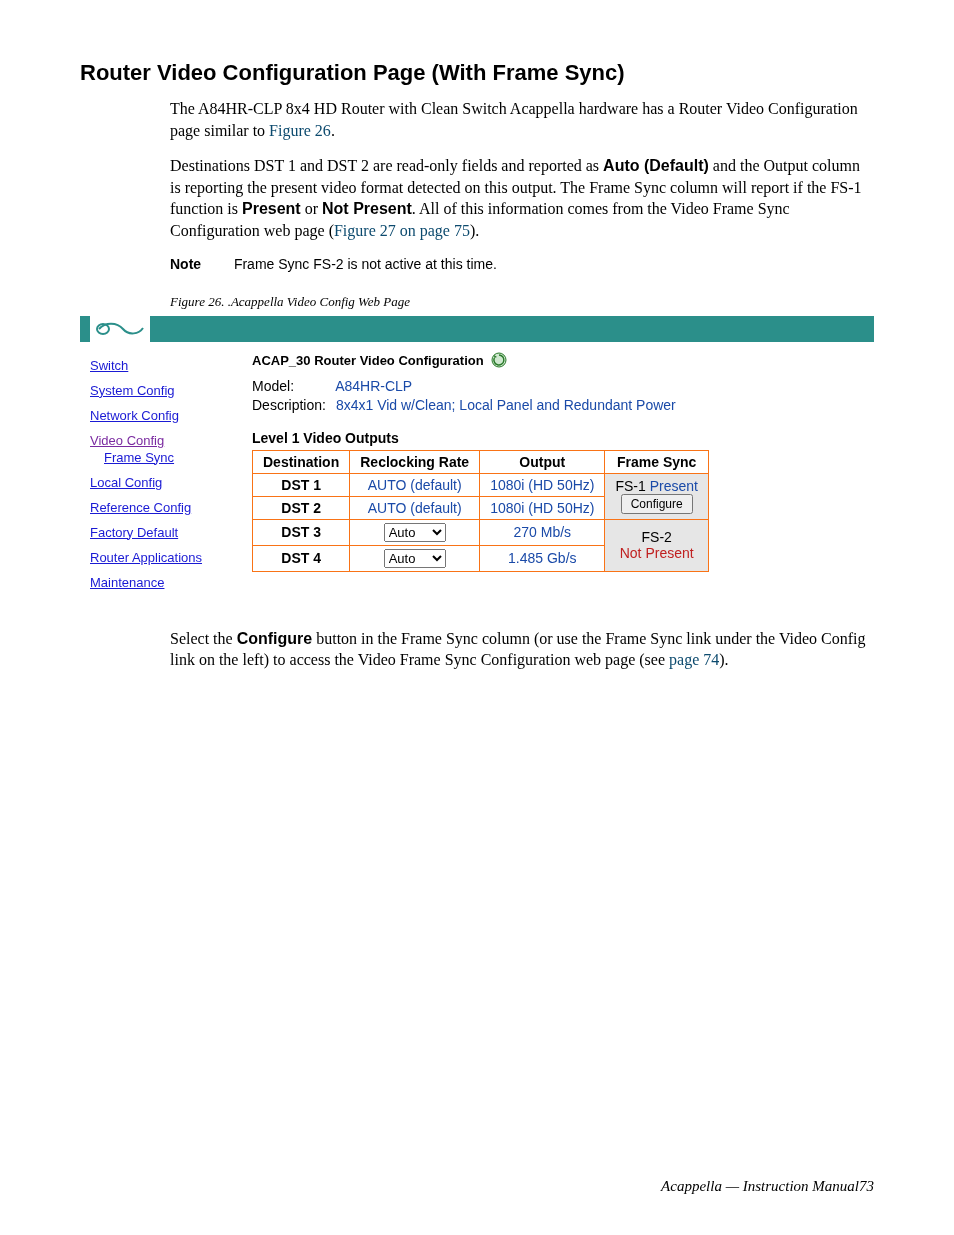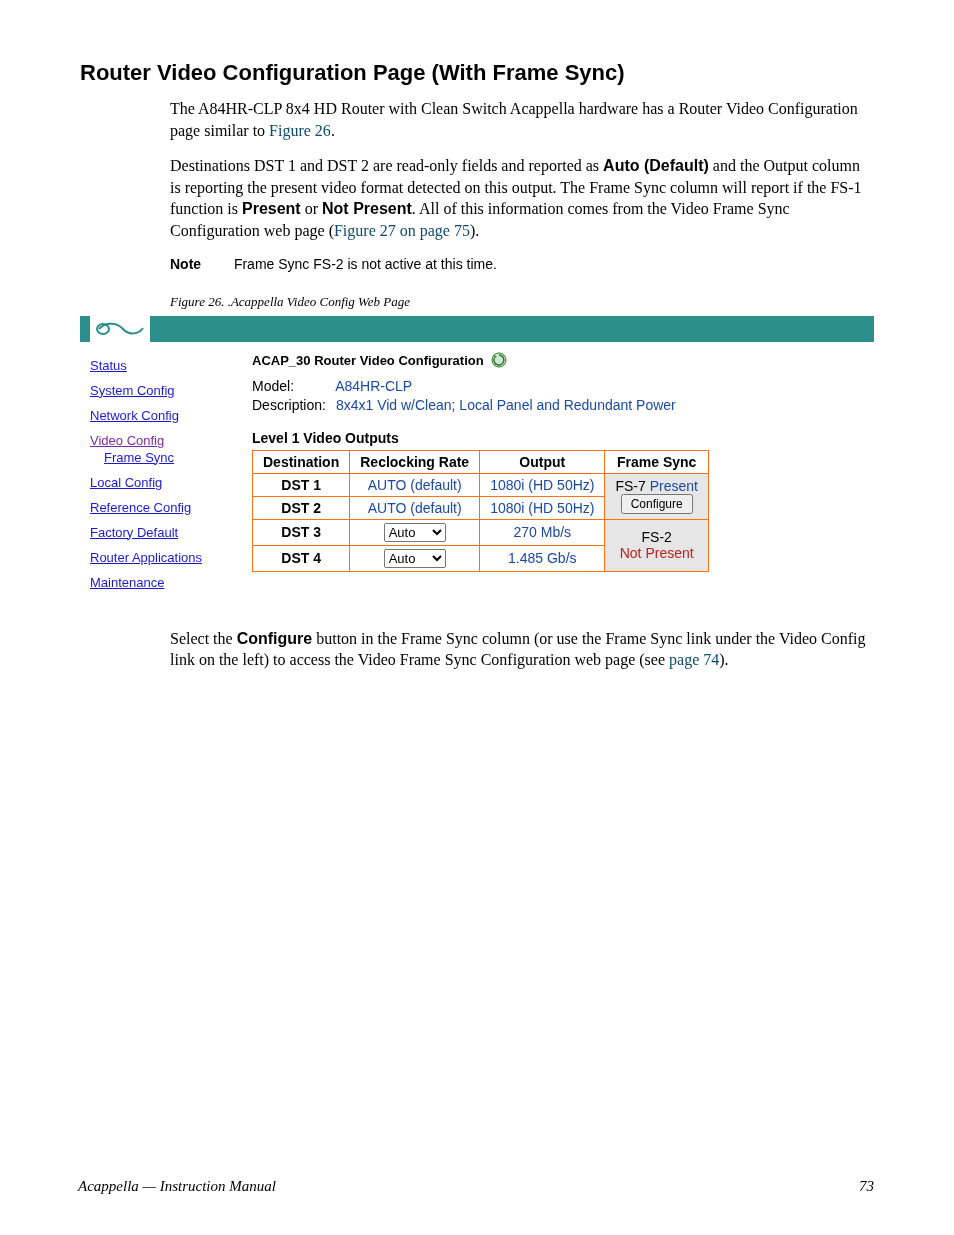--- a/index.html
+++ b/index.html
@@ -161,21 +161,21 @@
     font-family: Arial, sans-serif;
     font-size: 12px;
     padding: 1px 8px;
   }
   .footer {
     position: absolute;
     bottom: 40px;
     left: 78px;
     right: 80px;
     display: flex;
-    justify-content: space-between;
+    justify-content: flex-end;
     font-style: italic;
     font-size: 15px;
   }
   .footer .pageno { font-style: italic; }
 </style>
 </head>
 <body>
 
 <div class="page">
 
@@ -201,21 +201,21 @@
     <div class="teal-bar">
       <div class="teal-bar-logo-box">
         <svg width="50" height="18" viewBox="0 0 50 18">
           <path d="M4 9 C10 2, 22 2, 28 9 C34 16, 44 14, 48 8" stroke="#2b8f8a" stroke-width="2" fill="none"></path>
           <ellipse cx="8" cy="9" rx="6" ry="5" stroke="#2b8f8a" stroke-width="2" fill="none"></ellipse>
         </svg>
       </div>
     </div>
     <div class="webui">
       <div class="webui-nav">
-        <a class="nav-link">Status</a>
+        <a class="nav-link">Switch</a>
         <a class="nav-link">System Config</a>
         <a class="nav-link">Network Config</a>
         <a class="nav-link nav-current">Video Config</a>
         <div class="nav-sub">
             <a class="nav-link" style="margin-bottom:0">Frame Sync</a>
           </div>
         <a class="nav-link">Local Config</a>
         <a class="nav-link">Reference Config</a>
         <a class="nav-link">Factory Default</a>
         <a class="nav-link">Router Applications</a>
@@ -249,21 +249,21 @@
             <th>Destination</th>
             <th>Reclocking Rate</th>
             <th>Output</th>
             <th>Frame Sync</th>
           </tr>
           <tr>
             <td style="font-weight:bold">DST 1</td>
             <td class="blue-cell">AUTO (default)</td>
             <td class="blue-cell">1080i (HD 50Hz)</td>
             <td class="fs-cell" rowspan="2">
-              <span>FS-7 </span><span class="fs-present">Present</span><br>
+              <span>FS-1 </span><span class="fs-present">Present</span><br>
               <button class="configure-btn">Configure</button>
             </td>
           </tr>
           <tr>
             <td style="font-weight:bold">DST 2</td>
             <td class="blue-cell">AUTO (default)</td>
             <td class="blue-cell">1080i (HD 50Hz)</td>
           </tr>
           <tr>
             <td style="font-weight:bold">DST 3</td>

